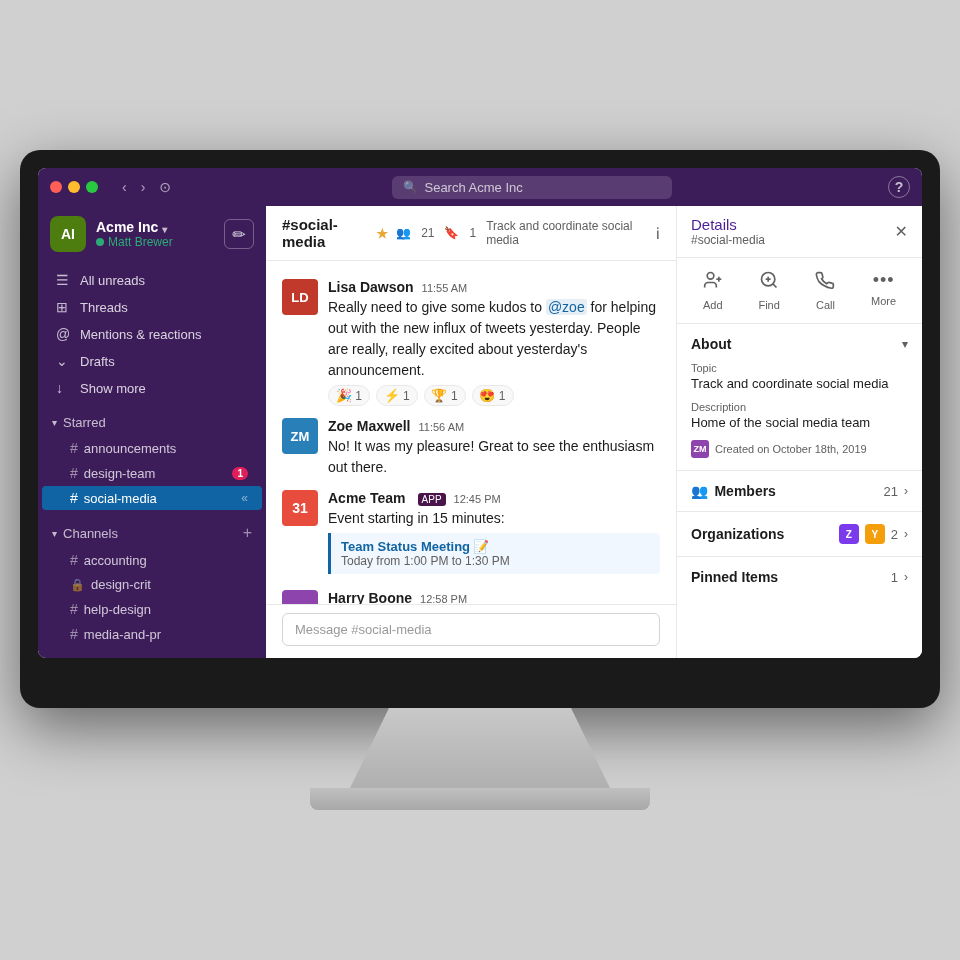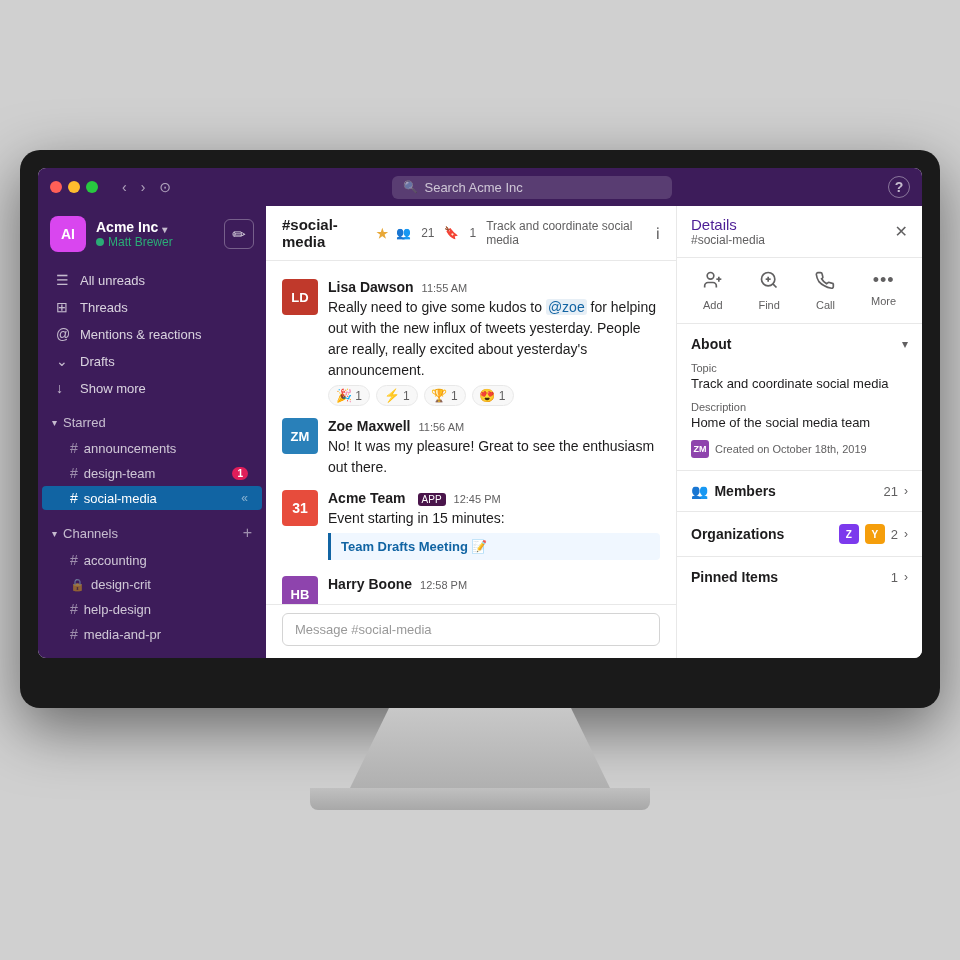--- a/index.html
+++ b/index.html
@@ -149,21 +149,21 @@
       display: flex;
       align-items: center;
       padding: 10px 12px;
       gap: 10px;
       cursor: pointer;
     }
 
     .workspace-avatar {
       width: 36px;
       height: 36px;
-      background: #d946ef;
+      background: #4d7c0f;
       border-radius: 8px;
       display: flex;
       align-items: center;
       justify-content: center;
       color: #fff;
       font-weight: bold;
       font-size: 14px;
       flex-shrink: 0;
     }
 
@@ -688,21 +688,22 @@
               <div class="message">
                 <div class="avatar avatar-acme" style="background:#e74c3c;font-size:14px;font-weight:bold;color:#fff;">31</div>
                 <div class="message-content">
                   <div class="message-header">
                     <span class="message-sender">Acme Team</span>
                     <span class="app-badge">APP</span>
                     <span class="message-time">12:45 PM</span>
                   </div>
                   <div class="message-text">Event starting in 15 minutes:</div>
                   <div class="event-block">
-                    <div class="event-title">Team Drafts Meeting 📝</div>
+                    <div class="event-title">Team Status Meeting 📝</div>
+                    <div class="event-time">Today from 1:00 PM to 1:30 PM</div>
                   </div>
                 </div>
               </div>
 
               <div class="message">
                 <div class="avatar avatar-harry">HB</div>
                 <div class="message-content">
                   <div class="message-header">
                     <span class="message-sender">Harry Boone</span>
                     <span class="message-time">12:58 PM</span>

